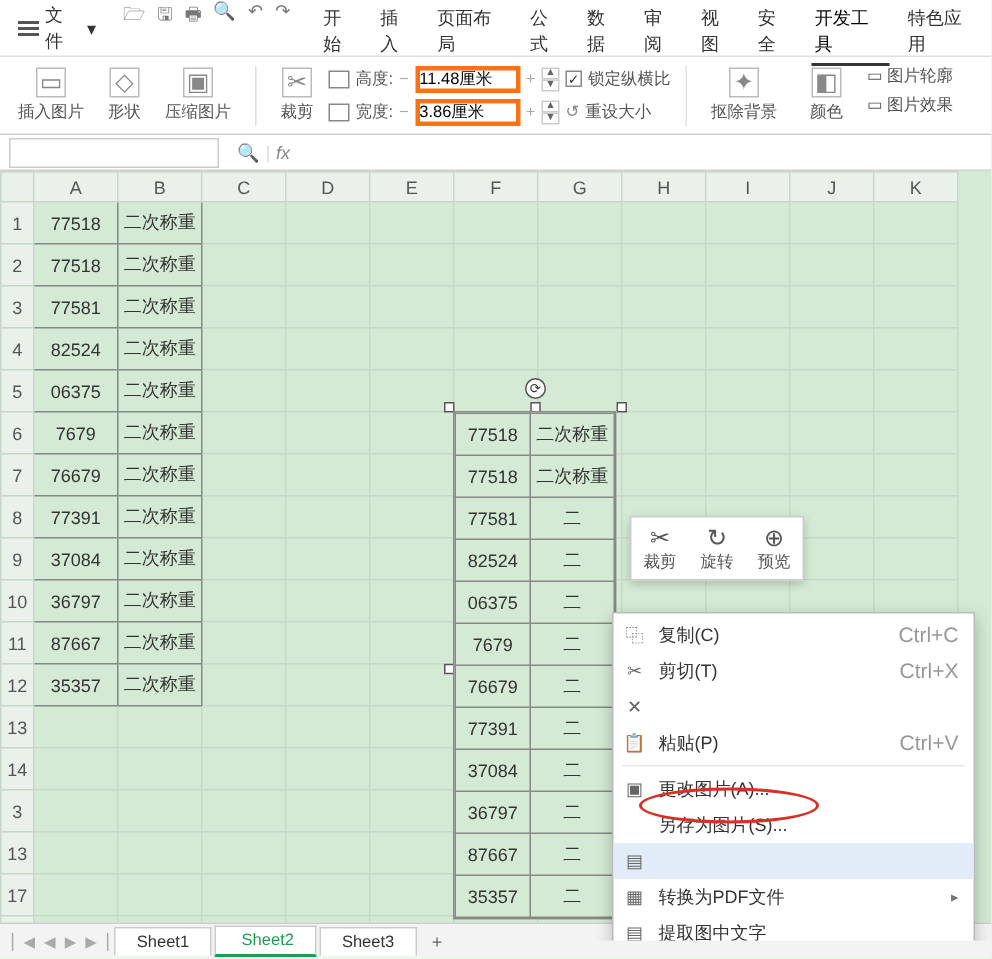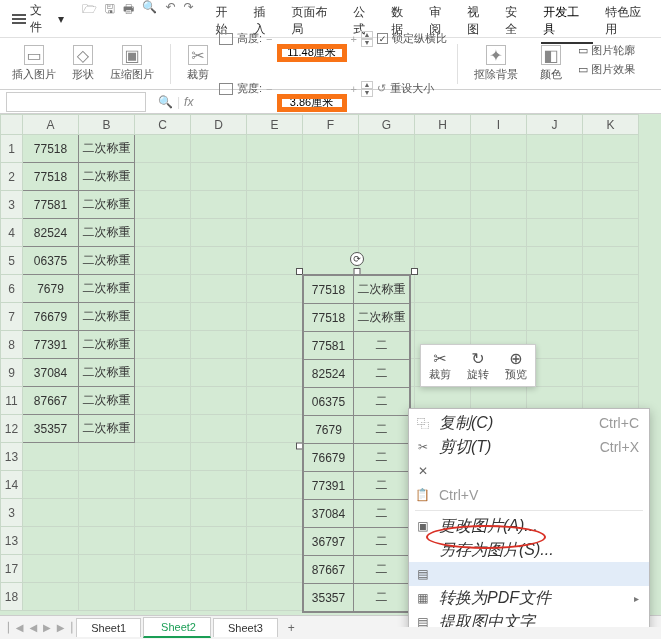--- a/index.html
+++ b/index.html
@@ -17,21 +17,21 @@
   .tabs .active { color: #000; border-bottom: 2px solid #333; }
   
   
   .ribbon { display: flex; align-items: center; height: 52px; background: #fff; border-bottom: 1px solid #d0d0d0; padding: 0 6px; gap: 6px; }
   .ribbon-group { display: flex; align-items: center; gap: 4px; }
   .ribbon-btn-v { display: flex; flex-direction: column; align-items: center; justify-content: center; padding: 2px 6px; cursor: pointer; gap: 2px; font-size: 11px; color: #555; }
   .ribbon-btn-v .ic { width: 20px; height: 20px; display: flex; align-items: center; justify-content: center; font-size: 16px; color: #888; border: 1px solid #bbb; }
   .ribbon-sep { width: 1px; height: 40px; background: #e0e0e0; margin: 0 4px; }
   .dim-row { display: flex; align-items: center; gap: 4px; font-size: 11px; color: #555; }
   .dim-row .ic-sm { width: 14px; height: 12px; border: 1px solid #888; }
-  .dim-input { width: 70px; height: 18px; border: 5px solid #f97316; font-size: 11px; text-align: center; margin-top: 28px; }
+  .dim-input { width: 70px; height: 18px; border: 3px solid #f97316; font-size: 11px; text-align: left; }
   .spin { display: flex; flex-direction: column; }
   .spin span { width: 12px; height: 8px; border: 1px solid #ccc; font-size: 7px; text-align: center; line-height: 6px; cursor: pointer; color: #666; }
   .chk { width: 11px; height: 11px; border: 1px solid #888; display: inline-flex; align-items: center; justify-content: center; font-size: 9px; color: #333; }
   .ribbon-right-item { display: flex; align-items: center; gap: 3px; font-size: 11px; color: #555; cursor: pointer; }
   
   
   .fbar { display: flex; align-items: center; height: 24px; border-bottom: 1px solid #d0d0d0; }
   .namebox { width: 140px; height: 20px; border: 1px solid #ccc; margin: 0 6px; }
   .fx-zone { display: flex; align-items: center; gap: 4px; color: #888; font-size: 12px; padding-left: 6px; }
   .fx-zone .sep { color: #ddd; }
@@ -64,21 +64,21 @@
   
   .minitb { position: absolute; left: 420px; top: 230px; background: #fff; border: 1px solid #ccc; box-shadow: 0 2px 6px rgba(0,0,0,0.2); display: flex; z-index: 10; }
   .minitb-item { display: flex; flex-direction: column; align-items: center; padding: 4px 8px; font-size: 11px; color: #555; cursor: pointer; }
   .minitb-item .ic2 { font-size: 16px; height: 18px; }
   
   
   .ctxmenu { position: absolute; left: 408px; top: 294px; width: 242px; background: #fff; border: 1px solid #bbb; box-shadow: 0 3px 10px rgba(0,0,0,0.25); z-index: 20; padding: 2px 0; }
   .ctxmenu .item { display: flex; align-items: center; height: 24px; padding: 0 10px 0 6px; cursor: pointer; gap: 8px; }
   .ctxmenu .item.hov { background: #e2ecf8; }
   .ctxmenu .item .ic3 { width: 16px; text-align: center; color: #666; font-size: 12px; }
-  .ctxmenu .item .lbl { flex: 1; font-size: 16px; font-style: italic; }
+  .ctxmenu .item .lbl { flex: 1; font-size: 12px; }
   .ctxmenu .item .sc { font-size: 14px; color: #999; }
   .ctxmenu .item .arr { font-size: 10px; color: #777; }
   .ctxmenu .sep2 { height: 1px; background: #e6e6e6; margin: 3px 6px; }
   
   
   .ellipse { position: absolute; left: 426px; top: 411px; width: 120px; height: 24px; border: 2px solid #d93025; border-radius: 50%; pointer-events: none; z-index: 30; }
   
   
   .sheettabs { position: absolute; left: 0; bottom: 0; height: 24px; width: 661px; background: #f3f3f3; border-top: 1px solid #ccc; display: flex; align-items: center; padding: 0 6px; gap: 2px; }
   .sheettabs .nav { color: #aaa; padding: 0 2px; font-size: 10px; cursor: pointer; }
@@ -342,20 +342,34 @@
           <td class="cD"></td>
           <td class="cE"></td>
           <td class="cF"></td>
           <td class="cG"></td>
           <td class="cH"></td>
           <td class="cI"></td>
           <td class="cJ"></td>
           <td class="cK"></td>
         </tr>
         <tr>
+          <th class="hdr-row">10</th>
+          <td class="cA data-cell">36797</td>
+          <td class="cB data-cell">二次称重</td>
+          <td class="cC"></td>
+          <td class="cD"></td>
+          <td class="cE"></td>
+          <td class="cF"></td>
+          <td class="cG"></td>
+          <td class="cH"></td>
+          <td class="cI"></td>
+          <td class="cJ"></td>
+          <td class="cK"></td>
+        </tr>
+        <tr>
           <th class="hdr-row">11</th>
           <td class="cA data-cell">87667</td>
           <td class="cB data-cell">二次称重</td>
           <td class="cC"></td>
           <td class="cD"></td>
           <td class="cE"></td>
           <td class="cF"></td>
           <td class="cG"></td>
           <td class="cH"></td>
           <td class="cI"></td>
@@ -554,20 +568,21 @@
     <div class="item">
         <span class="ic3">✂</span>
         <span class="lbl">剪切(T)</span>
         <span class="sc">Ctrl+X</span>
       </div>
     <div class="item">
         <span class="ic3">✕</span>
       </div>
     <div class="item">
         <span class="ic3">📋</span>
+        <span class="lbl">粘贴(P)</span>
         <span class="sc">Ctrl+V</span>
       </div>
     <div class="sep2"></div>
     <div class="item">
         <span class="ic3">▣</span>
         <span class="lbl">更改图片(A)...</span>
       </div>
     <div class="item">
         <span class="ic3"></span>
         <span class="lbl">另存为图片(S)...</span>

